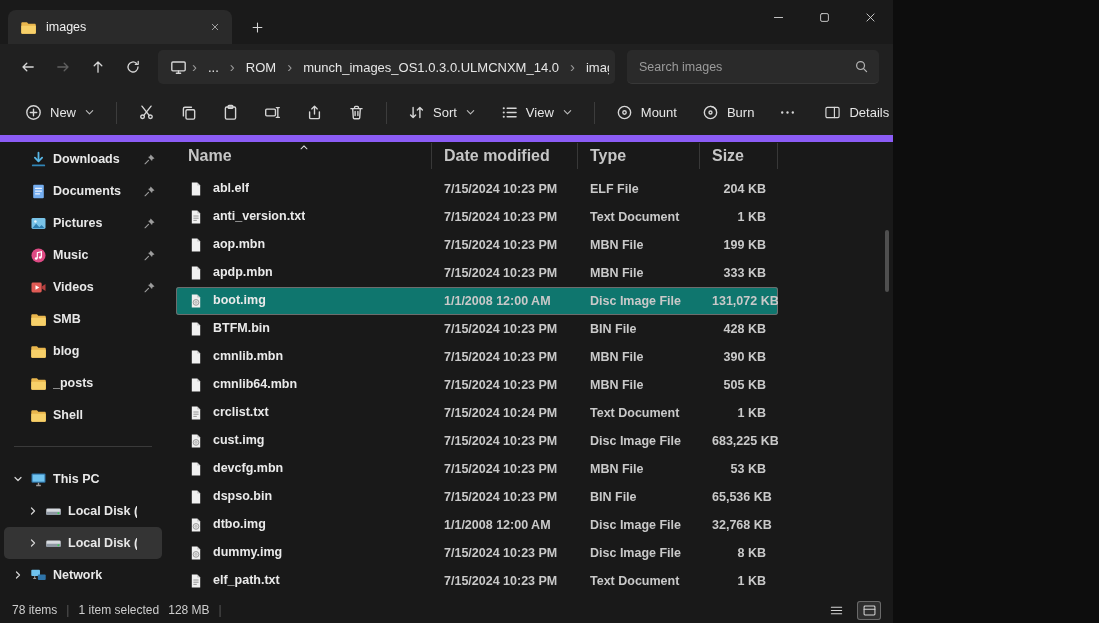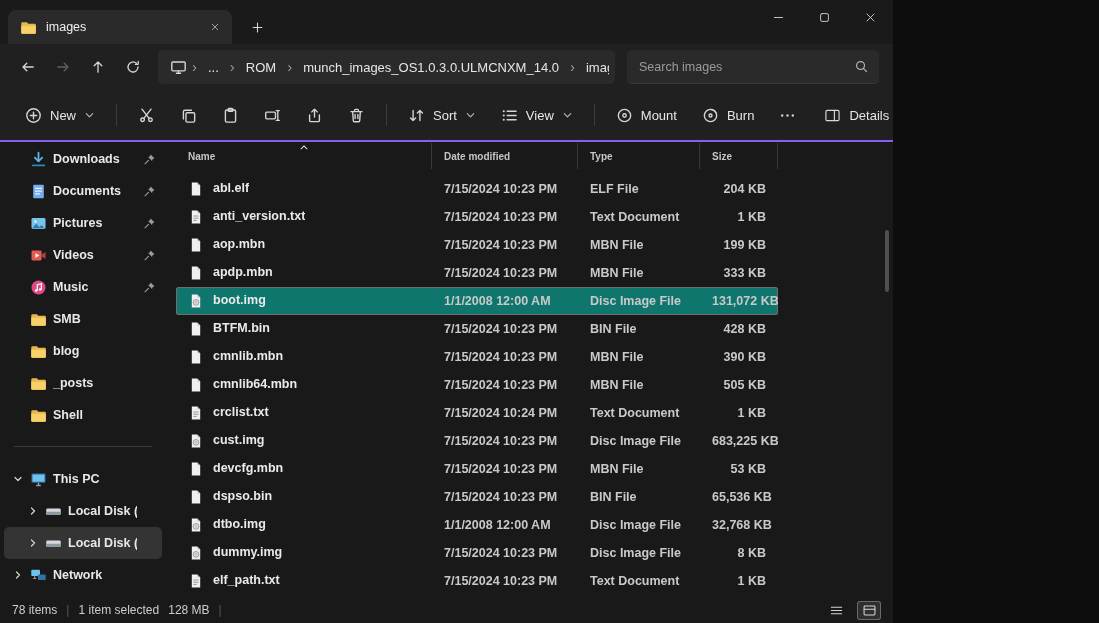--- a/index.html
+++ b/index.html
@@ -42,21 +42,21 @@
   .crumb-sep { color:#9a9a9a; font-size:15px; padding:0 3px 2px 3px; }
   .searchbox {
     width:252px; height:34px; flex:0 0 252px; background:#2a2a2a; border-radius:5px;
     border-bottom:1px solid #383838; display:flex; align-items:center; padding:0 10px 0 12px; gap:8px;
   }
   .search-input { flex:1; background:transparent; border:none; outline:none; color:#c4b5fd; font:12.5px "Liberation Sans",sans-serif; min-width:0; }
   .search-input::placeholder { color:#9b9b9b; }
   .search-glyph { width:15px; height:15px; flex:0 0 15px; opacity:.8; }
 
   
-  .toolbar { flex:0 0 52px; display:flex; align-items:center; padding:0 14px; gap:3px; border-bottom:2px solid #8b5cf6; }
+  .toolbar { flex:0 0 52px; display:flex; align-items:center; padding:0 14px; gap:3px; border-bottom:7px solid #8b5cf6; }
   .tbtn {
     background:none; border:none; color:#e6e6e6; font:13px "Liberation Sans",sans-serif;
     height:36px; border-radius:5px; display:flex; align-items:center; gap:8px; padding:0 11px; cursor:default;
   }
   .tbtn .ic16 { width:17px; height:17px; display:flex; }
   .tbtn .ic12 { width:11px; height:11px; display:flex; opacity:.85; }
   .tb-sep { width:1px; height:22px; background:#3c3c3c; margin:0 7px; flex:0 0 1px; }
   .tb-spacer { flex:1; }
 
   
@@ -67,21 +67,21 @@
   .side-item.selected { background:#343434; }
   .chev { width:12px; height:12px; flex:0 0 12px; display:flex; }
   .chev.hidden { visibility:hidden; }
   .side-ic { width:17px; height:17px; flex:0 0 17px; display:flex; }
   .side-label { flex:1; white-space:nowrap; overflow:hidden; color:#e8e8e8; }
   .pin { width:13px; height:13px; flex:0 0 13px; display:flex; opacity:.85; }
   .pin.hidden { visibility:hidden; }
   .side-divider { height:1px; background:#3a3a3a; margin:15px 10px 16px 10px; }
 
   .filearea { flex:1; min-width:0; padding:0 0 0 8px; overflow:hidden; }
-  .list-header { display:flex; height:26px; color:#c6c6c6; font-size:10px; position:relative; margin-top:1px; }
+  .list-header { display:flex; height:26px; color:#c6c6c6; font-size:16px; position:relative; margin-top:1px; }
   .col { display:flex; align-items:center; padding:0 12px; border-right:1px solid #383838; position:relative; }
   .col-name { width:256px; }
   .col-date { width:146px; }
   .col-type { width:122px; }
   .col-size { width:78px; }
   .sort-caret { position:absolute; top:-1px; left:50%; transform:translateX(-50%); width:11px; height:11px; }
 
   .rows { margin-top:6px; }
   .file-row { display:flex; height:28px; align-items:center; width:602px; border-radius:3px; }
   .file-row.selected { background:#0f766e; box-shadow:inset 0 0 0 1px #6d6d6d; }
@@ -387,44 +387,44 @@
               <svg viewBox="0 0 14 14">
                 <path d="M8.2 1.6l4.2 4.2-2 .7-.7 2-4.2-4.2 2-.7z" fill="#b3b3b3"></path>
                 <path d="M5.9 7.9L2.2 11.6" stroke="#b3b3b3" stroke-width="1.2" stroke-linecap="round" fill="none"></path>
               </svg>
             </span>
   </div>
           <div class="side-item">
     <span class="chev hidden"></span>
     <span class="side-ic">
               <svg viewBox="0 0 16 16">
-                <rect x="1.4" y="3.4" width="9.6" height="9.2" rx="1.4" fill="#e05b55"></rect>
-                <path d="M11.4 6.8l3.2-2.2v6.8l-3.2-2.2z" fill="#b73f3e"></path>
-                <path d="M5.2 5.9l3.6 2.1-3.6 2.1z" fill="#fff"></path>
-              </svg>
-            </span>
-    <span class="side-label">Videos</span>
+                <circle cx="8" cy="8" r="6.6" fill="#de4a84"></circle>
+                <path d="M6.9 10.8V5.4l3.8-1v5.4" stroke="#fff" stroke-width="1.1" fill="none"></path>
+                <circle cx="5.8" cy="10.9" r="1.2" fill="#fff"></circle>
+                <circle cx="9.6" cy="9.9" r="1.2" fill="#fff"></circle>
+              </svg>
+            </span>
+    <span class="side-label">Music</span>
     <span class="pin">
               <svg viewBox="0 0 14 14">
                 <path d="M8.2 1.6l4.2 4.2-2 .7-.7 2-4.2-4.2 2-.7z" fill="#b3b3b3"></path>
                 <path d="M5.9 7.9L2.2 11.6" stroke="#b3b3b3" stroke-width="1.2" stroke-linecap="round" fill="none"></path>
               </svg>
             </span>
   </div>
           <div class="side-item">
     <span class="chev hidden"></span>
     <span class="side-ic">
               <svg viewBox="0 0 16 16">
-                <circle cx="8" cy="8" r="6.6" fill="#de4a84"></circle>
-                <path d="M6.9 10.8V5.4l3.8-1v5.4" stroke="#fff" stroke-width="1.1" fill="none"></path>
-                <circle cx="5.8" cy="10.9" r="1.2" fill="#fff"></circle>
-                <circle cx="9.6" cy="9.9" r="1.2" fill="#fff"></circle>
-              </svg>
-            </span>
-    <span class="side-label">Music</span>
+                <rect x="1.4" y="3.4" width="9.6" height="9.2" rx="1.4" fill="#e05b55"></rect>
+                <path d="M11.4 6.8l3.2-2.2v6.8l-3.2-2.2z" fill="#b73f3e"></path>
+                <path d="M5.2 5.9l3.6 2.1-3.6 2.1z" fill="#fff"></path>
+              </svg>
+            </span>
+    <span class="side-label">Videos</span>
     <span class="pin">
               <svg viewBox="0 0 14 14">
                 <path d="M8.2 1.6l4.2 4.2-2 .7-.7 2-4.2-4.2 2-.7z" fill="#b3b3b3"></path>
                 <path d="M5.9 7.9L2.2 11.6" stroke="#b3b3b3" stroke-width="1.2" stroke-linecap="round" fill="none"></path>
               </svg>
             </span>
   </div>
           <div class="side-item">
     <span class="chev hidden"></span>
     <span class="side-ic">

